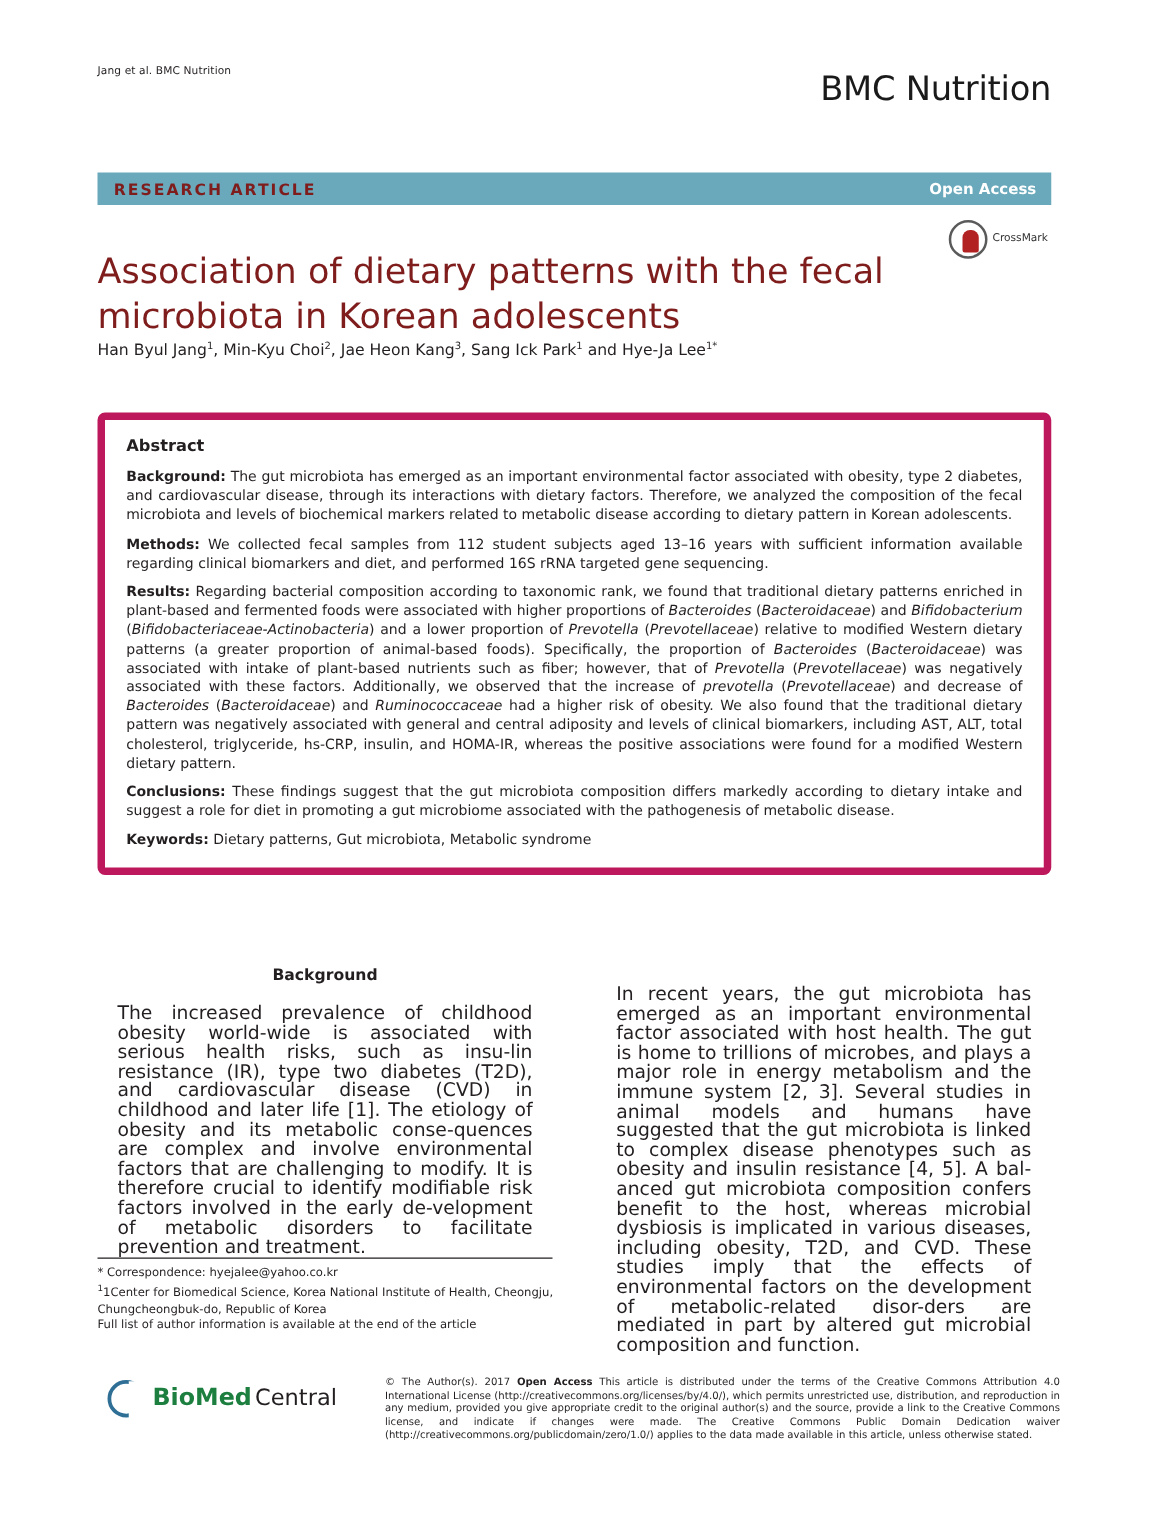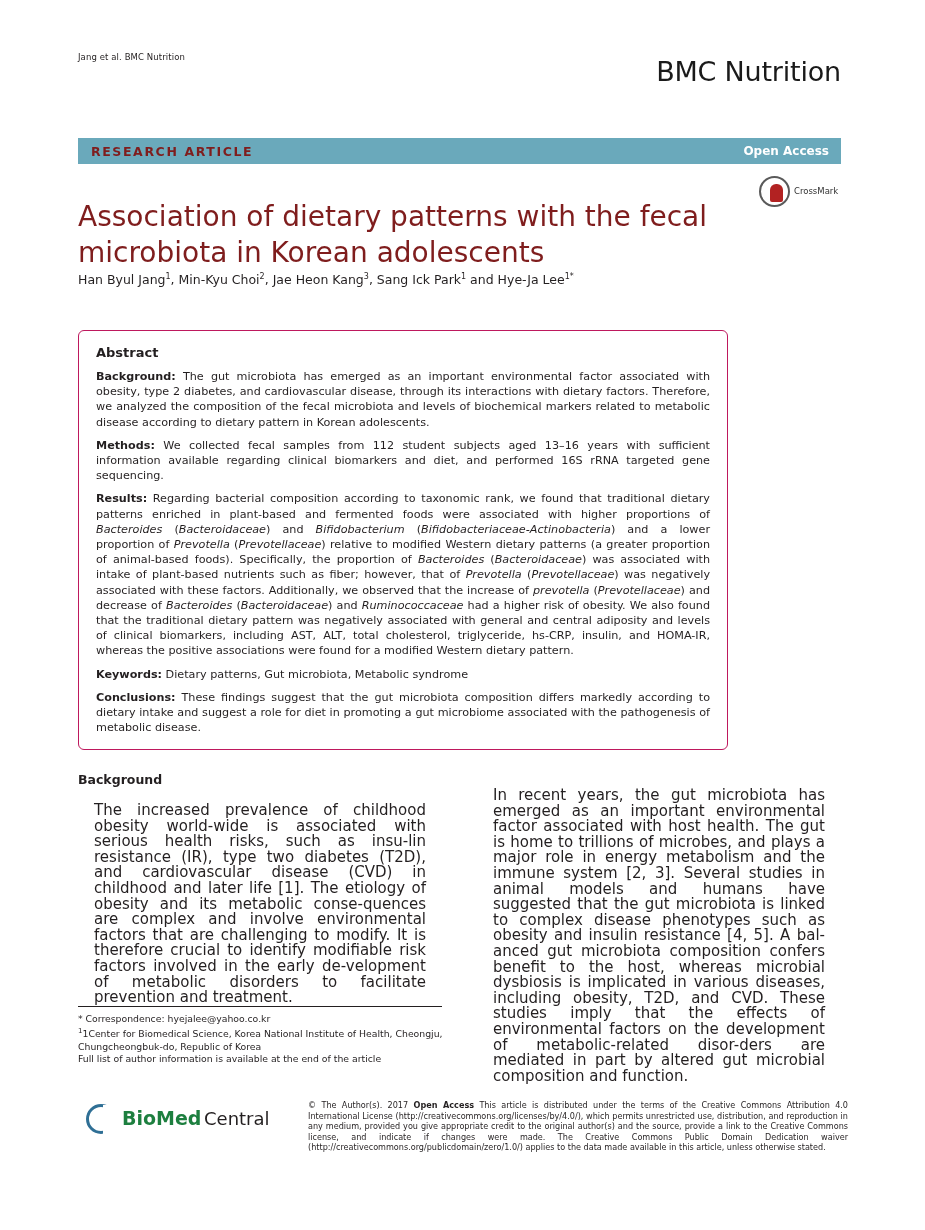--- a/index.html
+++ b/index.html
@@ -120,22 +120,22 @@
     font-size: 12.5px;
     color: #231f20;
   }
   .authors sup { font-size: 8px; vertical-align: super; }
 
   
   .abstract {
     position: absolute;
     top: 330px;
     left: 78px;
-    width: 650px;
-    border: 1px solid #be185d;
+    width: 763px;
+    border: 6px solid #be185d;
     border-radius: 6px;
     box-sizing: border-box;
     padding: 14px 17px 14px 17px;
   }
   .abstract h2 {
     margin: 0 0 9px 0;
     font-size: 13px;
     font-weight: 700;
     color: #231f20;
   }
@@ -162,20 +162,21 @@
     position: absolute;
     top: 0;
     width: 364px;
   }
   .col-left { left: 0; }
   .col-right { left: 399px; }
   .col h3 {
     margin: 0 0 3px 0;
     font-size: 12.5px;
     font-weight: 700;
+    text-align: center;
   }
   .col p {
     margin: 16px;
     font-size: 15px;
     line-height: 15.6px;
     text-align: justify;
     text-justify: inter-word;
     hyphens: manual;
   }
 
@@ -273,22 +274,22 @@
 
   <div class="authors">
     <span>Han Byul Jang<sup>1</sup>, Min-Kyu Choi<sup>2</sup>, Jae Heon Kang<sup>3</sup>, Sang Ick Park<sup>1</sup> and Hye-Ja Lee<sup>1*</sup></span>
   </div>
 
   <div class="abstract">
     <h2>Abstract</h2>
     <p><b>Background:</b><span> The gut microbiota has emerged as an important environmental factor associated with obesity, type 2 diabetes, and cardiovascular disease, through its interactions with dietary factors. Therefore, we analyzed the composition of the fecal microbiota and levels of biochemical markers related to metabolic disease according to dietary pattern in Korean adolescents.</span></p>
     <p><b>Methods:</b><span> We collected fecal samples from 112 student subjects aged 13–16 years with sufficient information available regarding clinical biomarkers and diet, and performed 16S rRNA targeted gene sequencing.</span></p>
     <p><b>Results:</b><span> Regarding bacterial composition according to taxonomic rank, we found that traditional dietary patterns enriched in plant-based and fermented foods were associated with higher proportions of <i>Bacteroides</i> (<i>Bacteroidaceae</i>) and <i>Bifidobacterium</i> (<i>Bifidobacteriaceae-Actinobacteria</i>) and a lower proportion of <i>Prevotella</i> (<i><i>Prevotella</i>ceae</i>) relative to modified Western dietary patterns (a greater proportion of animal-based foods). Specifically, the proportion of <i>Bacteroides</i> (<i>Bacteroidaceae</i>) was associated with intake of plant-based nutrients such as fiber; however, that of <i>Prevotella</i> (<i><i>Prevotella</i>ceae</i>) was negatively associated with these factors. Additionally, we observed that the increase of <i>prevotella</i> (<i><i>Prevotella</i>ceae</i>) and decrease of <i>Bacteroides</i> (<i>Bacteroidaceae</i>) and <i>Ruminococcaceae</i> had a higher risk of obesity. We also found that the traditional dietary pattern was negatively associated with general and central adiposity and levels of clinical biomarkers, including AST, ALT, total cholesterol, triglyceride, hs-CRP, insulin, and HOMA-IR, whereas the positive associations were found for a modified Western dietary pattern.</span></p>
+    <p><b>Conclusions:</b><span> These findings suggest that the gut microbiota composition differs markedly according to dietary intake and suggest a role for diet in promoting a gut microbiome associated with the pathogenesis of metabolic disease.</span></p>
     <p><b>Keywords:</b><span> Dietary patterns, Gut microbiota, Metabolic syndrome</span></p>
-    <p><b>Conclusions:</b><span> These findings suggest that the gut microbiota composition differs markedly according to dietary intake and suggest a role for diet in promoting a gut microbiome associated with the pathogenesis of metabolic disease.</span></p>
   </div>
 
   <div class="body-cols">
     <div class="col col-left">
       <h3>Background</h3>
       <p>The increased prevalence of childhood obesity world-wide is associated with serious health risks, such as insu-lin resistance (IR), type two diabetes (T2D), and cardiovascular disease (CVD) in childhood and later life [1]. The etiology of obesity and its metabolic conse-quences are complex and involve environmental factors that are challenging to modify. It is therefore crucial to identify modifiable risk factors involved in the early de-velopment of metabolic disorders to facilitate prevention and treatment.</p>
     </div>
     <div class="col col-right">
       <p>In recent years, the gut microbiota has emerged as an important environmental factor associated with host health. The gut is home to trillions of microbes, and plays a major role in energy metabolism and the immune system [2, 3]. Several studies in animal models and humans have suggested that the gut microbiota is linked to complex disease phenotypes such as obesity and insulin resistance [4, 5]. A bal-anced gut microbiota composition confers benefit to the host, whereas microbial dysbiosis is implicated in various diseases, including obesity, T2D, and CVD. These studies imply that the effects of environmental factors on the development of metabolic-related disor-ders are mediated in part by altered gut microbial composition and function.</p>
     </div>

